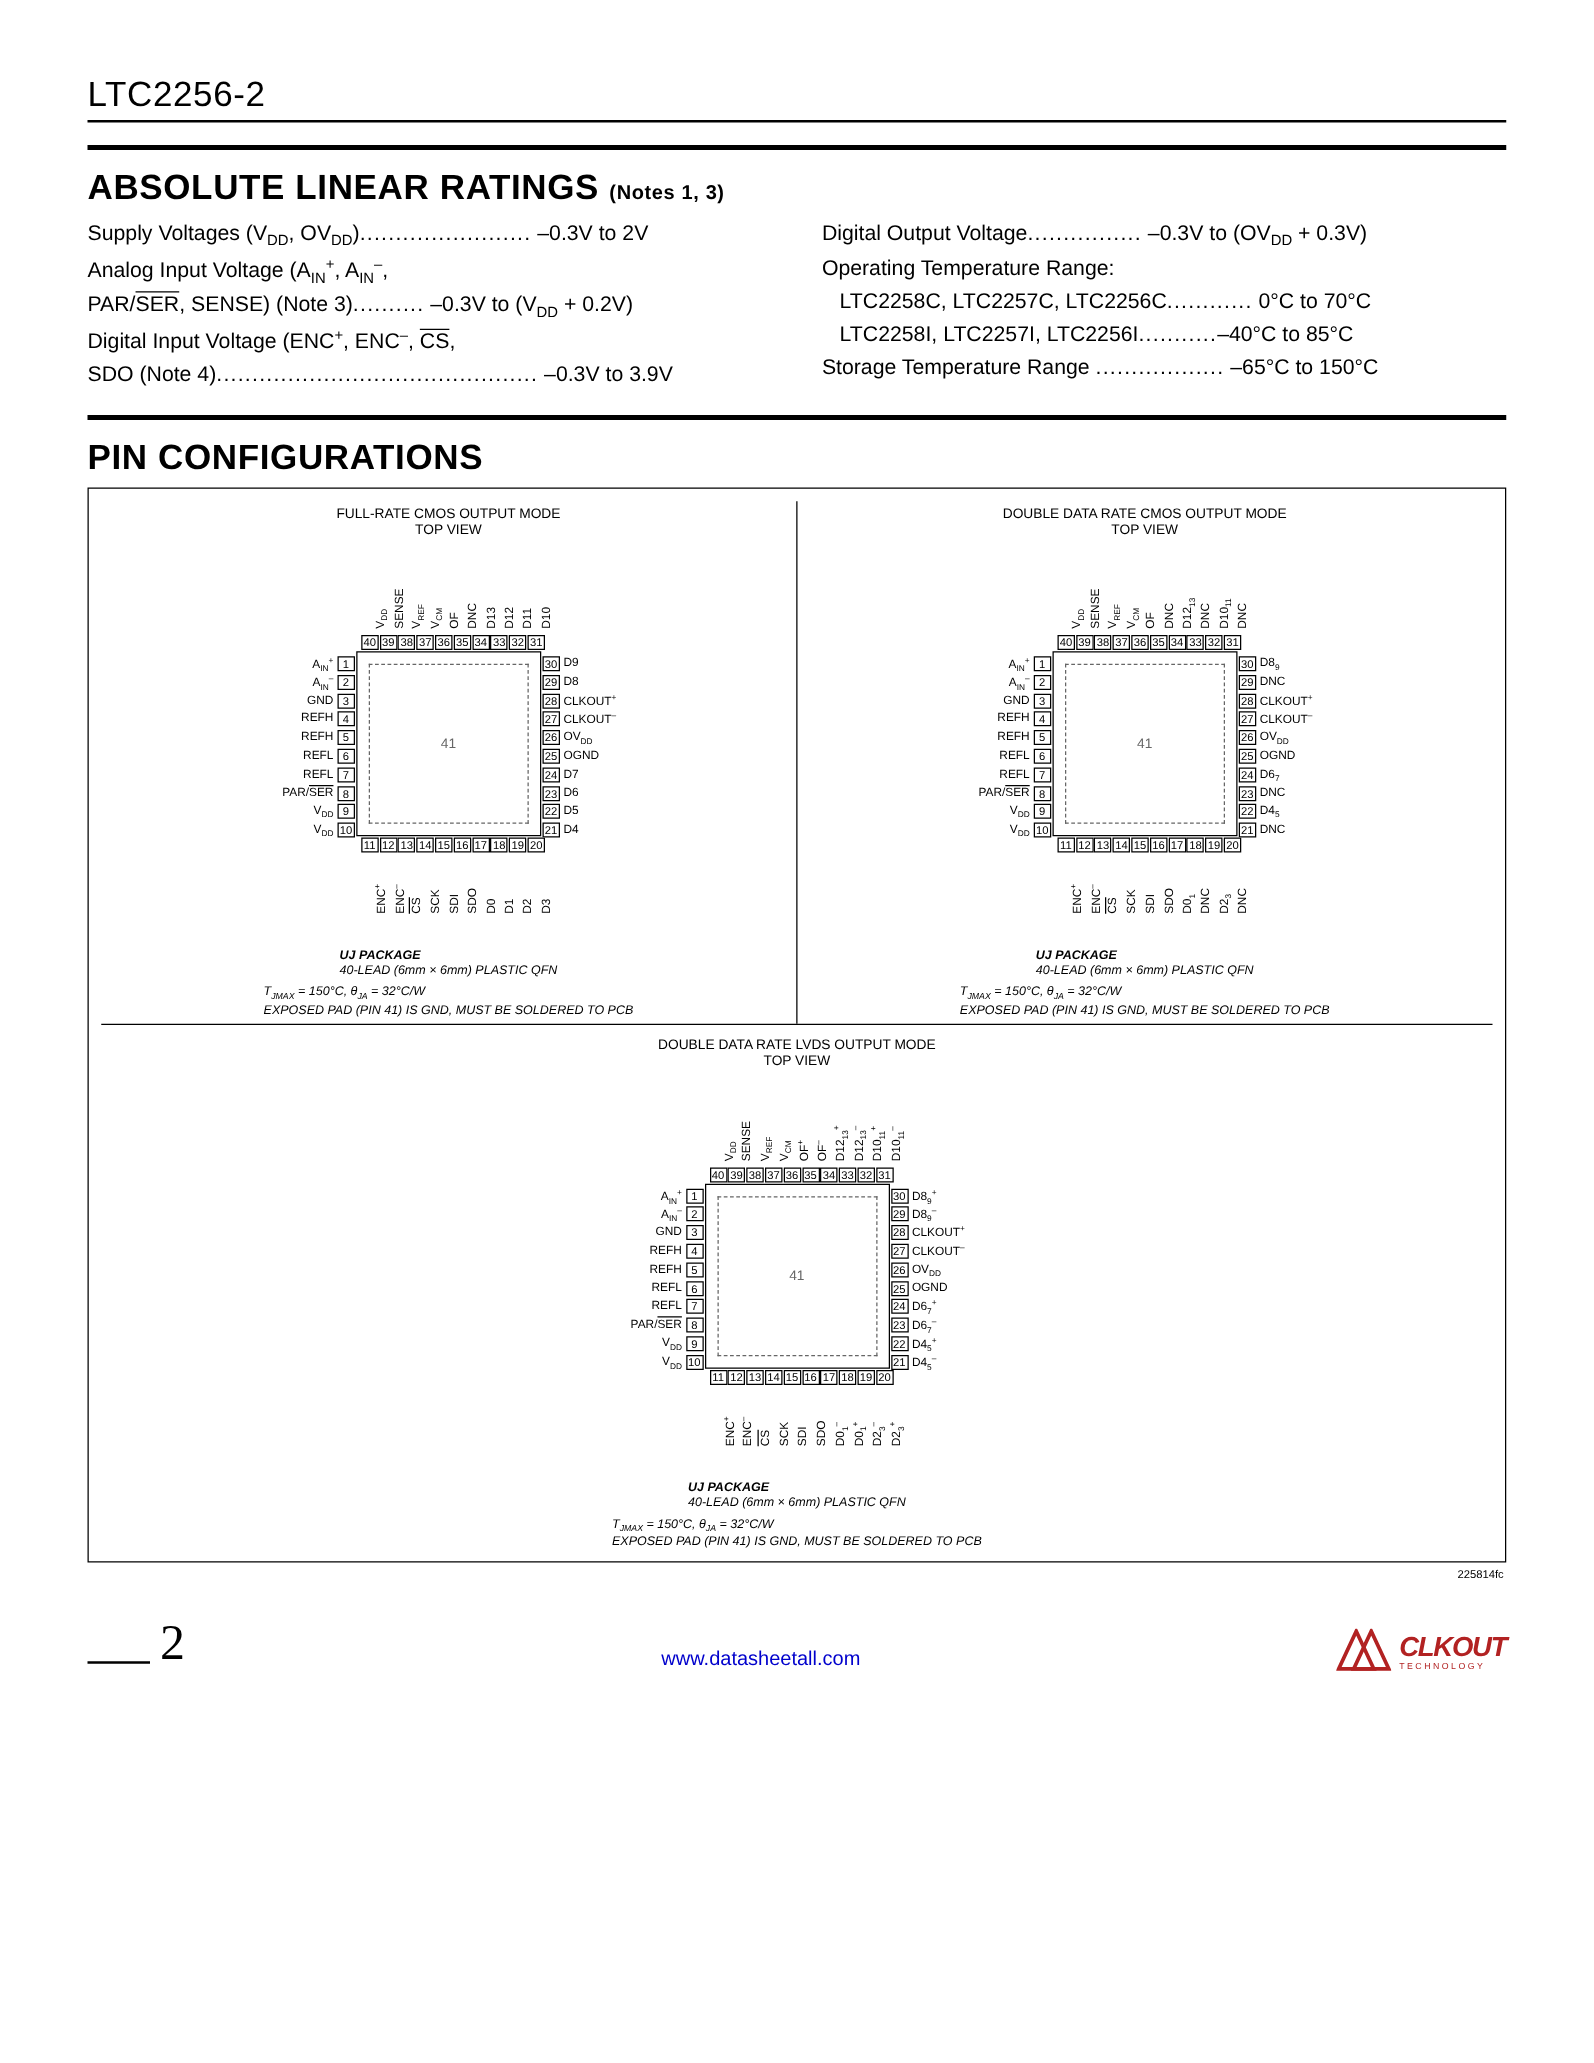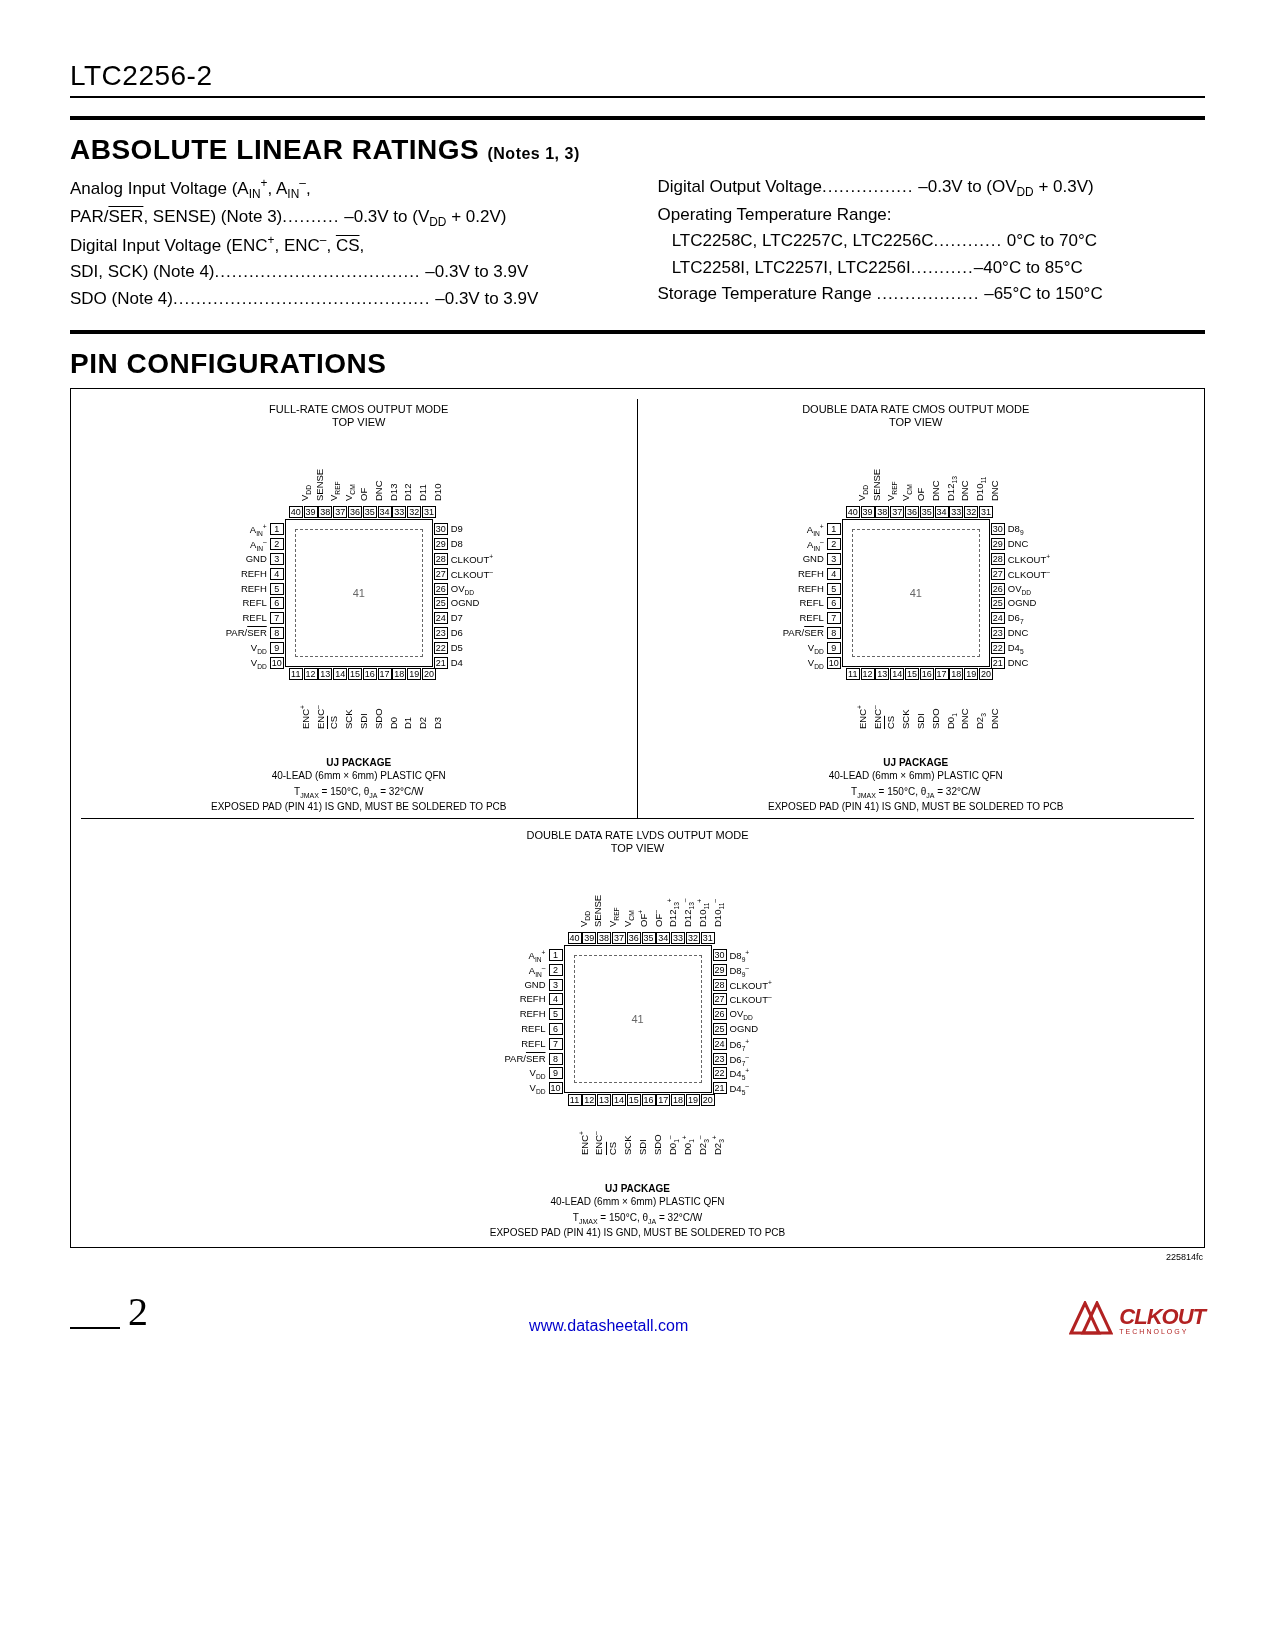--- a/index.html
+++ b/index.html
@@ -19,21 +19,21 @@
   .pin-box { border: 1px solid #000; padding: 10px 10px 4px 10px; display: flex; flex-wrap: wrap; }
   .pin-cell { width: 50%; padding: 4px 10px 4px 10px; display: flex; flex-direction: column; align-items: center; }
   .pin-cell.b-right { border-right: 1px solid #000; }
   .pin-title { font-size: 11px; text-align: center; line-height: 1.2; margin-bottom: 4px; }
   .pkg-wrap { position: relative; width: 320px; height: 320px; font-size: 10px; }
   .chip { position: absolute; left: 86px; top: 86px; width: 148px; height: 148px; border: 1.5px solid #000; }
   .pad { position: absolute; left: 96px; top: 96px; width: 128px; height: 128px; border: 1px dashed #666; color: #666; display:flex; align-items:center; justify-content:center; font-size: 11px;}
   .pin-num { position:absolute; width: 14px; height: 12px; border: 1px solid #000; font-size: 9px; text-align:center; line-height:11px; background:#fff;}
   .pin-lab { position:absolute; font-size: 9.5px; white-space: nowrap; }
   .pin-lab.rot { transform: rotate(-90deg); transform-origin: left top; }
-  .pkg-text { font-size: 10px; text-align:center; line-height: 1.25; margin-top: 4px; }
+  .pkg-text { font-size: 10px; text-align:left; line-height: 1.25; margin-top: 4px; font-style: italic; }
   .pin-cell.full { width: 100%; border-top: 1px solid #000; padding-top: 10px; }
   .footer { display:flex; justify-content: space-between; align-items: flex-end; padding: 6px 70px 30px 70px; }
   .pagenum { font-size: 40px; font-family: 'Times New Roman', serif; }
   .footer-link { color: #0000cc; font-size: 16px; }
   .doc-code { font-size: 9px; text-align: right; padding-right: 2px; padding-top: 4px; }
   .lt-logo { display:flex; align-items:flex-end; gap: 6px; }
   .lt-sym { width: 44px; height: 34px; }
   .lt-text { font-family: Arial, sans-serif; font-style: italic; font-weight: 700; font-size: 22px; color: #b22222; line-height: 0.8; letter-spacing: -1px;}
   .lt-sub { font-size: 7px; color:#b22222; letter-spacing: 2px; font-style: normal; display:block;}
 </style>
@@ -46,24 +46,24 @@
   <div style="height: 18px"></div>
   <hr class="hr-thick">
 
   <div class="section-hdr">
     <span>ABSOLUTE LINEAR RATINGS</span>
     <span class="notes-inline">(Notes 1, 3)</span>
   </div>
 
   <div class="ratings-cols">
     <div class="col">
+      <div>Supply Voltages (V<sub>DD</sub>, OV<sub>DD</sub>)<span class="dots">........................</span> –0.3V to 2V</div>
       <div>Analog Input Voltage (A<sub>IN</sub><sup>+</sup>, A<sub>IN</sub><sup>–</sup>,</div>
       <div>PAR/<span class="overline">SER</span>, SENSE) (Note 3)<span class="dots">..........</span> –0.3V to (V<sub>DD</sub> + 0.2V)</div>
       <div>Digital Input Voltage (ENC<sup>+</sup>, ENC<sup>–</sup>, <span class="overline">CS</span>,</div>
-      <div>SDI, SCK) (Note 4)<span class="dots">....................................</span> –0.3V to 3.9V</div>
       <div>SDO (Note 4)<span class="dots">.............................................</span> –0.3V to 3.9V</div>
     </div>
     <div class="col">
       <div>Digital Output Voltage<span class="dots">................</span> –0.3V to (OV<sub>DD</sub> + 0.3V)</div>
       <div>Operating Temperature Range:</div>
       <div>&nbsp;&nbsp;&nbsp;LTC2258C, LTC2257C, LTC2256C<span class="dots">............</span> 0°C to 70°C</div>
       <div>&nbsp;&nbsp;&nbsp;LTC2258I, LTC2257I, LTC2256I<span class="dots">...........</span>–40°C to 85°C</div>
       <div>Storage Temperature Range <span class="dots">..................</span> –65°C to 150°C</div>
     </div>
   </div>

